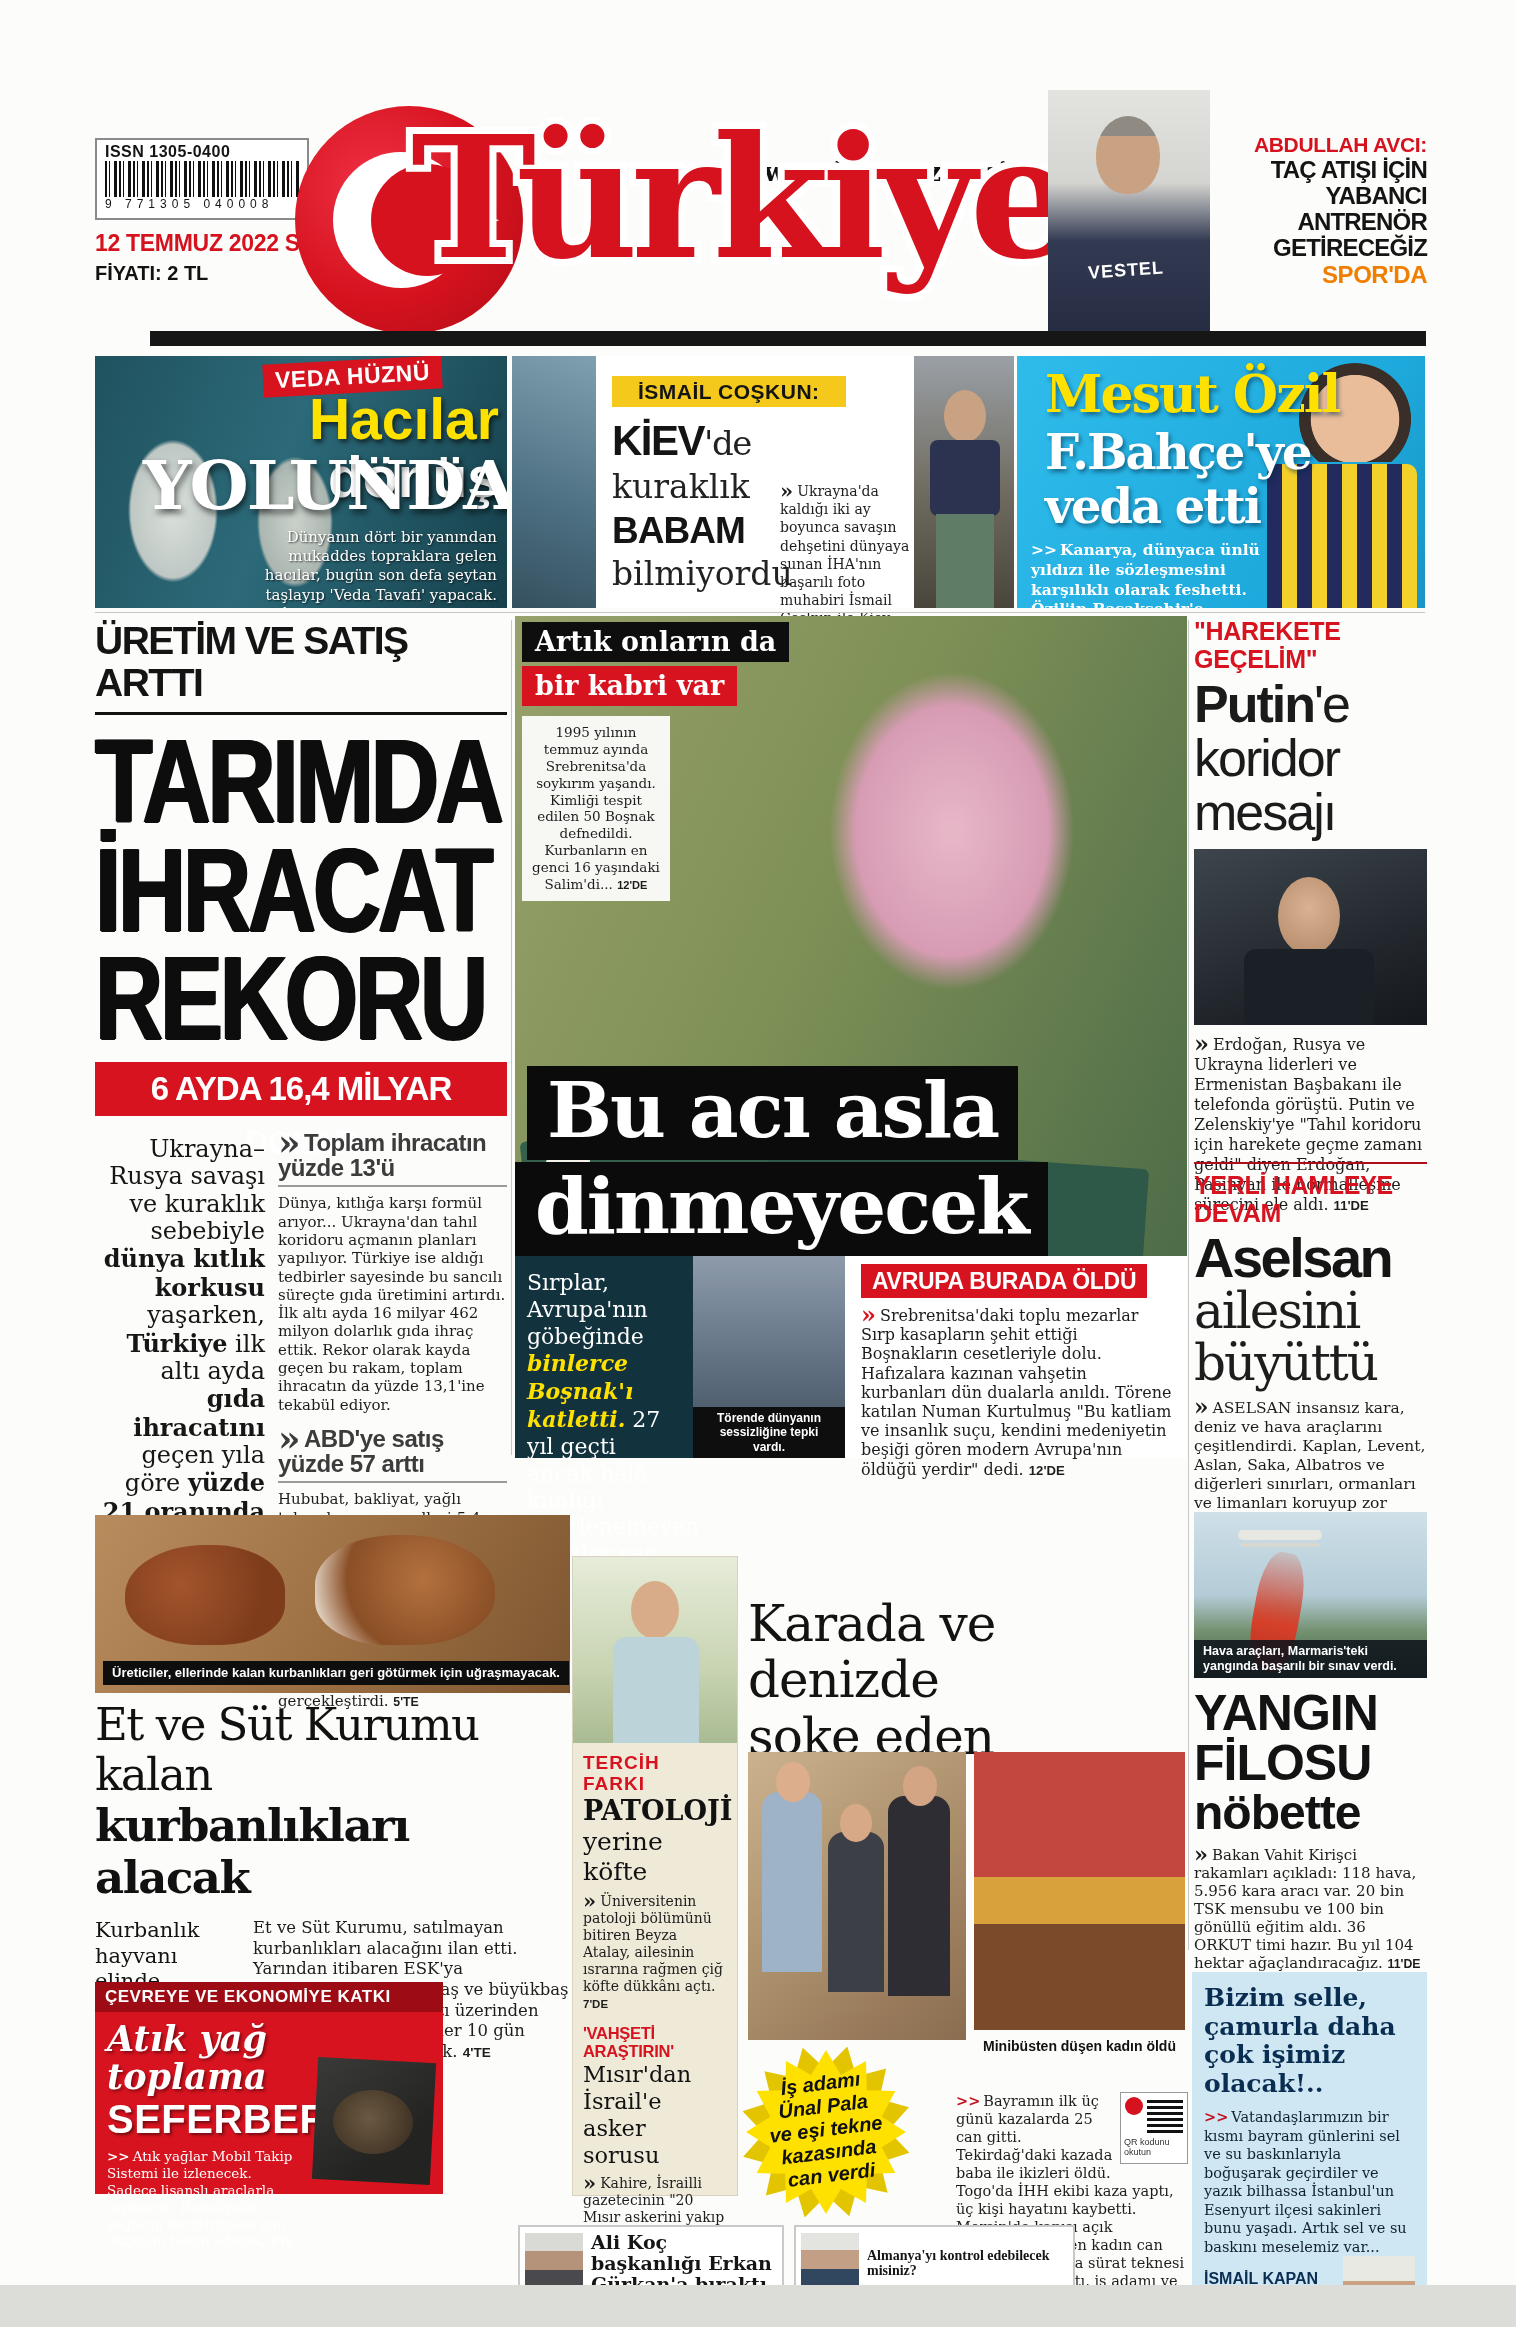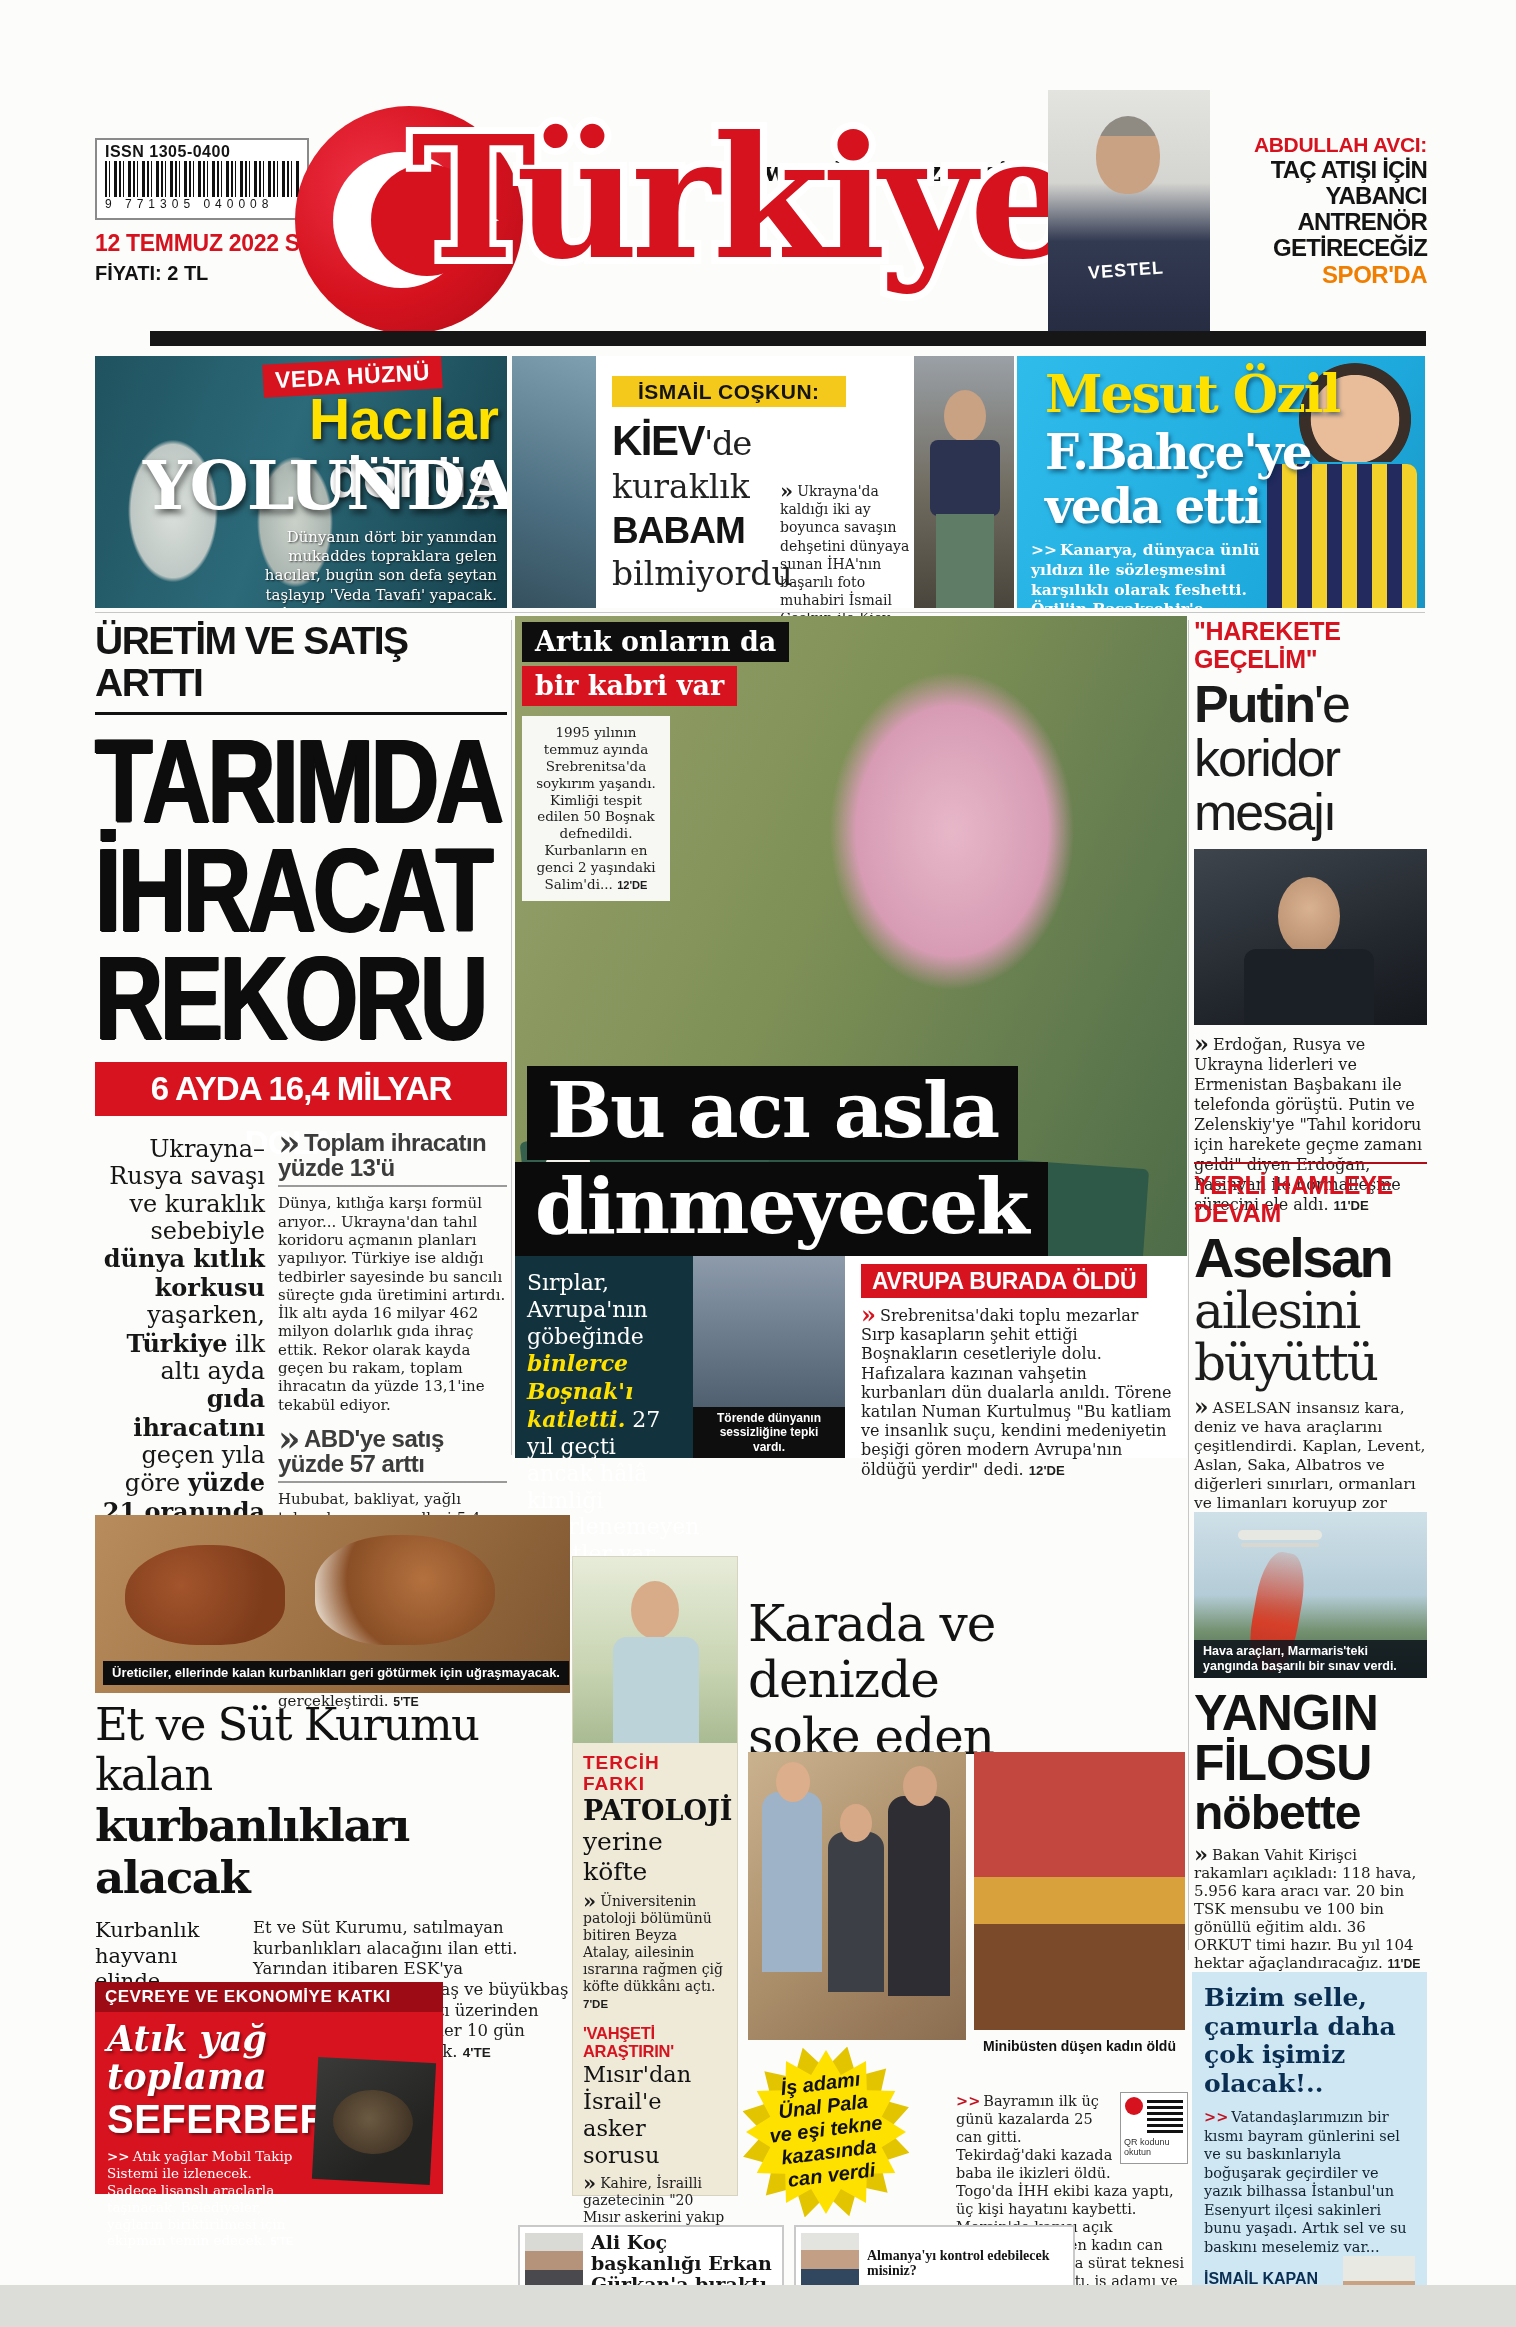--- a/index.html
+++ b/index.html
@@ -142,21 +142,21 @@
     <div class="abs" style="right:70px;top:0;width:330px;height:430px;background:radial-gradient(closest-side,#e7b7c8,#d79cb4 58%,transparent 74%);"></div>
     <div class="abs" style="left:10px;bottom:10px;width:300px;height:120px;background:#36604e;transform:rotate(-6deg);border-radius:6px;">
       <div class="abs" style="left:24px;top:20px;width:44px;height:40px;background:#f2f2ea;border-radius:4px;"></div>
     </div>
     <div class="abs" style="left:250px;bottom:-30px;width:380px;height:130px;background:#2e5847;transform:rotate(4deg);border-radius:6px;">
       <div class="abs" style="left:40px;top:24px;width:46px;height:42px;background:#eeeee6;border-radius:4px;"></div>
     </div>
     <div class="abs" style="left:7px;top:6px;background:#0e0e0e;color:#fff;font:bold 27px/30px 'DejaVu Serif',serif;padding:5px 13px;">Artık onların da</div>
     <div class="abs" style="left:7px;top:50px;background:#d6131f;color:#fff;font:bold 27px/30px 'DejaVu Serif',serif;padding:5px 13px;">bir kabri var</div>
     <div class="abs body-s" style="left:7px;top:100px;width:134px;background:rgba(255,255,255,.93);padding:8px 7px;font-size:13.5px;line-height:1.25;text-align:center;">
-      <span>1995 yılının temmuz ayında Srebrenitsa'da soykırım yaşandı. Kimliği tespit edilen 50 Boşnak defnedildi. Kurbanların en genci 2 yaşındaki Salim'di...</span>
+      <span>1995 yılının temmuz ayında Srebrenitsa'da soykırım yaşandı. Kimliği tespit edilen 50 Boşnak defnedildi. Kurbanların en genci 16 yaşındaki Salim'di...</span>
       <span class="pg">12'DE</span>
     </div>
     <div class="abs" style="left:12px;top:450px;background:#0b0b0b;color:#fff;font:bold 77px/80px 'DejaVu Serif',serif;padding:4px 20px 10px;letter-spacing:-2px;">Bu acı asla</div>
     <div class="abs" style="left:0;top:546px;background:#0b0b0b;color:#fff;font:bold 77px/80px 'DejaVu Serif',serif;padding:4px 20px 10px;letter-spacing:-2px;">dinmeyecek</div>
   </div>
 
   <div class="abs" style="left:515px;top:1256px;width:672px;height:202px;display:flex;">
     <div class="body-s" style="width:178px;box-sizing:border-box;background:#12333e;color:#fff;padding:14px 12px;font-size:22px;line-height:1.22;">
       <span>Sırplar, Avrupa'nın göbeğinde </span><span class="b" style="color:#ffe100;font-style:italic;">binlerce Boşnak'ı katletti.</span><span> 27 yıl geçti ancak hâlâ kimliği belirlenemeyen şehitler var.</span>
     </div>

